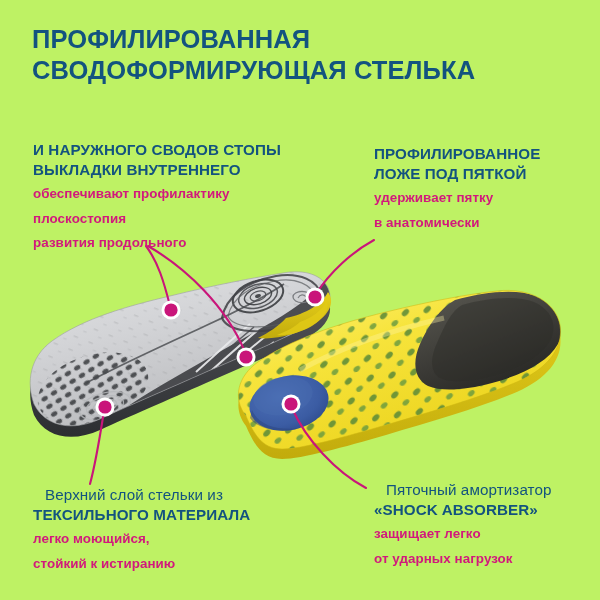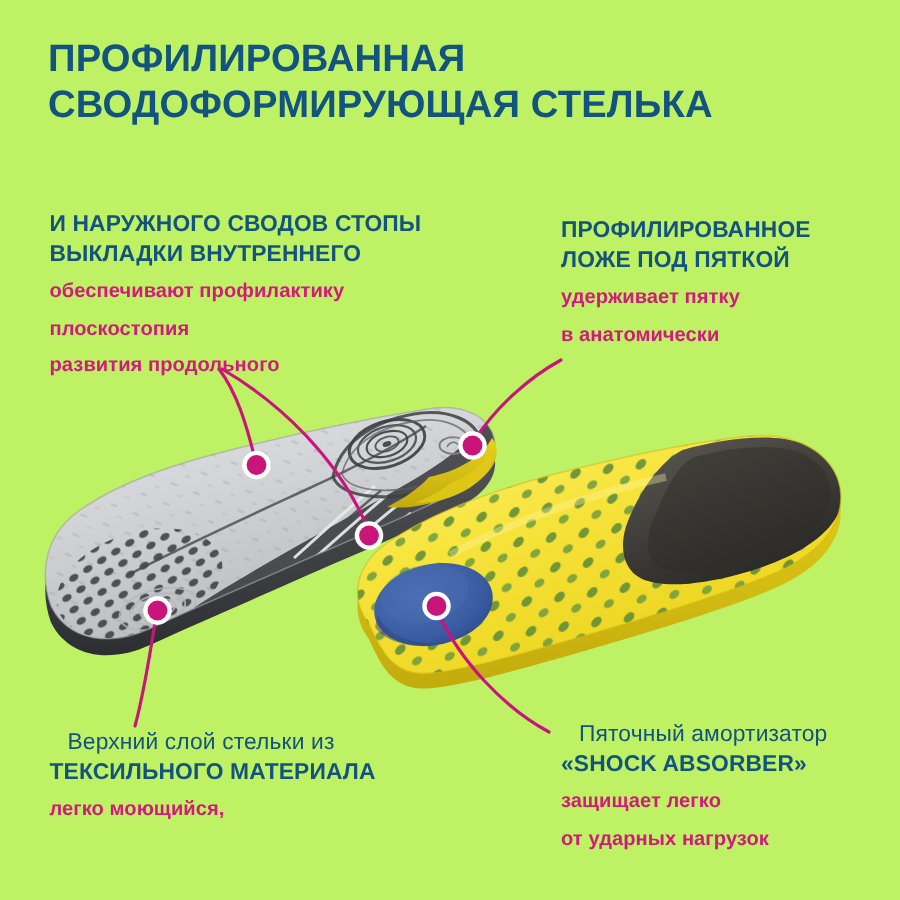--- a/index.html
+++ b/index.html
@@ -381,20 +381,21 @@
     <div class="head">ПРОФИЛИРОВАННОЕ</div>
     <div class="head">ЛОЖЕ ПОД ПЯТКОЙ</div>
     <div class="sub">удерживает пятку</div>
     <div class="sub">в анатомически</div>
   </div>
 
   <div class="callout" id="callout-textil">
     <div class="head normal-weight">Верхний слой стельки из</div>
     <div class="head">ТЕКСИЛЬНОГО МАТЕРИАЛА</div>
     <div class="sub">легко моющийся,</div>
+    <div class="sub">стойкий к истиранию</div>
   </div>
 
   <div class="callout" id="callout-shock">
     <div class="head normal-weight">Пяточный амортизатор</div>
     <div class="head">«SHOCK ABSORBER»</div>
     <div class="sub">защищает легко</div>
     <div class="sub">от ударных нагрузок</div>
   </div>
 
 </div>

